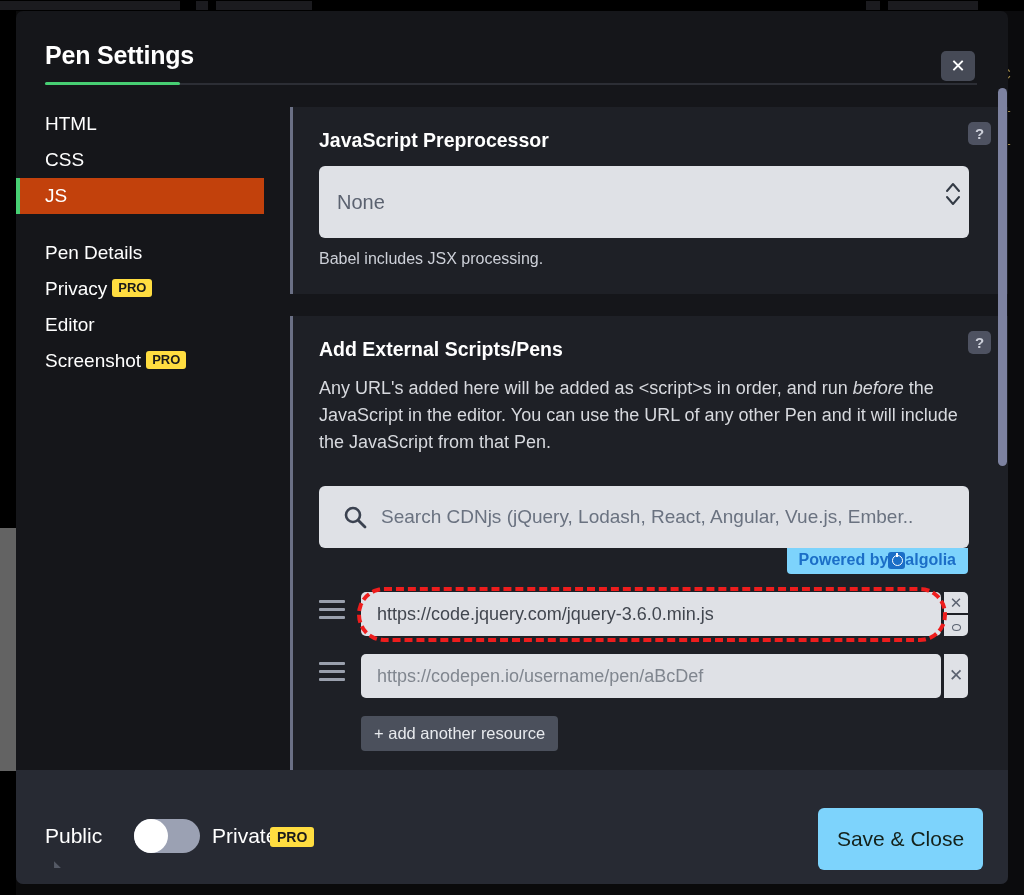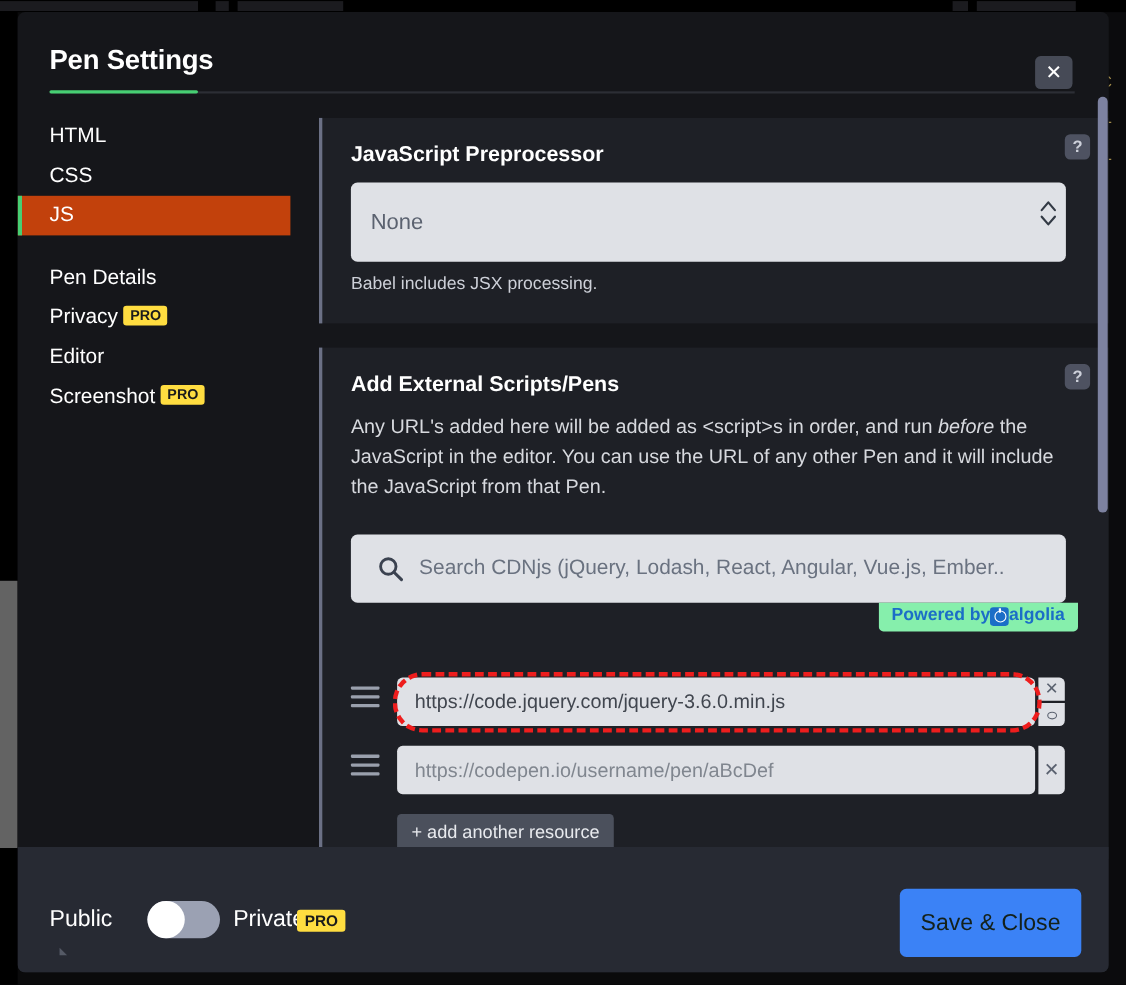--- a/index.html
+++ b/index.html
@@ -133,22 +133,22 @@
     width: 650px; height: 62px; background: #dfe1e6;
     border: none; border-radius: 6px;
     font-size: 19px; color: #6a7280; padding-left: 62px;
     font-family: "Liberation Sans", sans-serif;
   }
   #cdn-search-box::placeholder { color: #6a7280; }
   #search-icon {
     position: absolute; left: 24px; top: 19px; width: 24px; height: 24px;
   }
   #algolia-badge {
-    position: absolute; right: 4px; top: 62px;
-    background: #86efac; border-radius: 0 0 4px 4px;
+    position: absolute; right: 16px; top: 62px;
+    background: #7dd3fc; border-radius: 0 0 4px 4px;
     padding: 3px 12px 5px 12px;
     font-size: 16px; font-weight: bold; color: #1b6ec7;
     display: flex; align-items: center; gap: 0; cursor: pointer;
   }
   .algolia-mark {
     display: inline-block; width: 17px; height: 17px; border-radius: 3px;
     background: #1b6ec7; position: relative;
   }
   .algolia-mark::after {
     content: ""; position: absolute; left: 4px; top: 3px;
@@ -242,21 +242,21 @@
     font-size: 21px; color: #ffffff;
   }
   #private-pro {
     position: absolute; left: 254px; top: 57px;
     background: #ffdd40; color: #1b1b1b; font-size: 14px; font-weight: bold;
     border-radius: 3px; padding: 2px 7px;
   }
   #save-close-button {
     position: absolute; left: 802px; top: 38px;
     width: 165px; height: 62px;
-    background: #3b82f6; color: #14211a; border: none; border-radius: 6px;
+    background: #7dd3fc; color: #14211a; border: none; border-radius: 6px;
     font-size: 21px; cursor: pointer;
     font-family: "Liberation Sans", sans-serif;
   }
   #resize-grip {
     position: absolute; left: 38px; top: 848px;
     width: 8px; height: 8px; color: #555a66; font-size: 9px;
   }
 </style>
 </head>
 <body>
@@ -339,21 +339,21 @@
           <line x1="15.2" y1="15.2" x2="22" y2="22" stroke="#3b4250" stroke-width="2.8" stroke-linecap="round"></line>
         </svg>
         <input id="cdn-search-box" type="text" placeholder="Search CDNjs (jQuery, Lodash, React, Angular, Vue.js, Ember.." style="">
         <div id="algolia-badge">
           <span>Powered by</span>
           <span class="algolia-mark"></span>
           <span>algolia</span>
         </div>
       </div>
 
-      <div class="res-row" style="margin-top:68px;">
+      <div class="res-row" style="margin-top:44px;">
         <div class="drag-handle">
             <i></i>
             <i></i>
             <i></i>
           </div>
         <input class="res-input" type="text" value="https://code.jquery.com/jquery-3.6.0.min.js" style="">
         <button class="res-btn small-top">✕</button>
         <button class="res-btn small-bot"><span class="eye-dot"></span></button>
         <div id="annotation-highlight"></div>
       </div>

